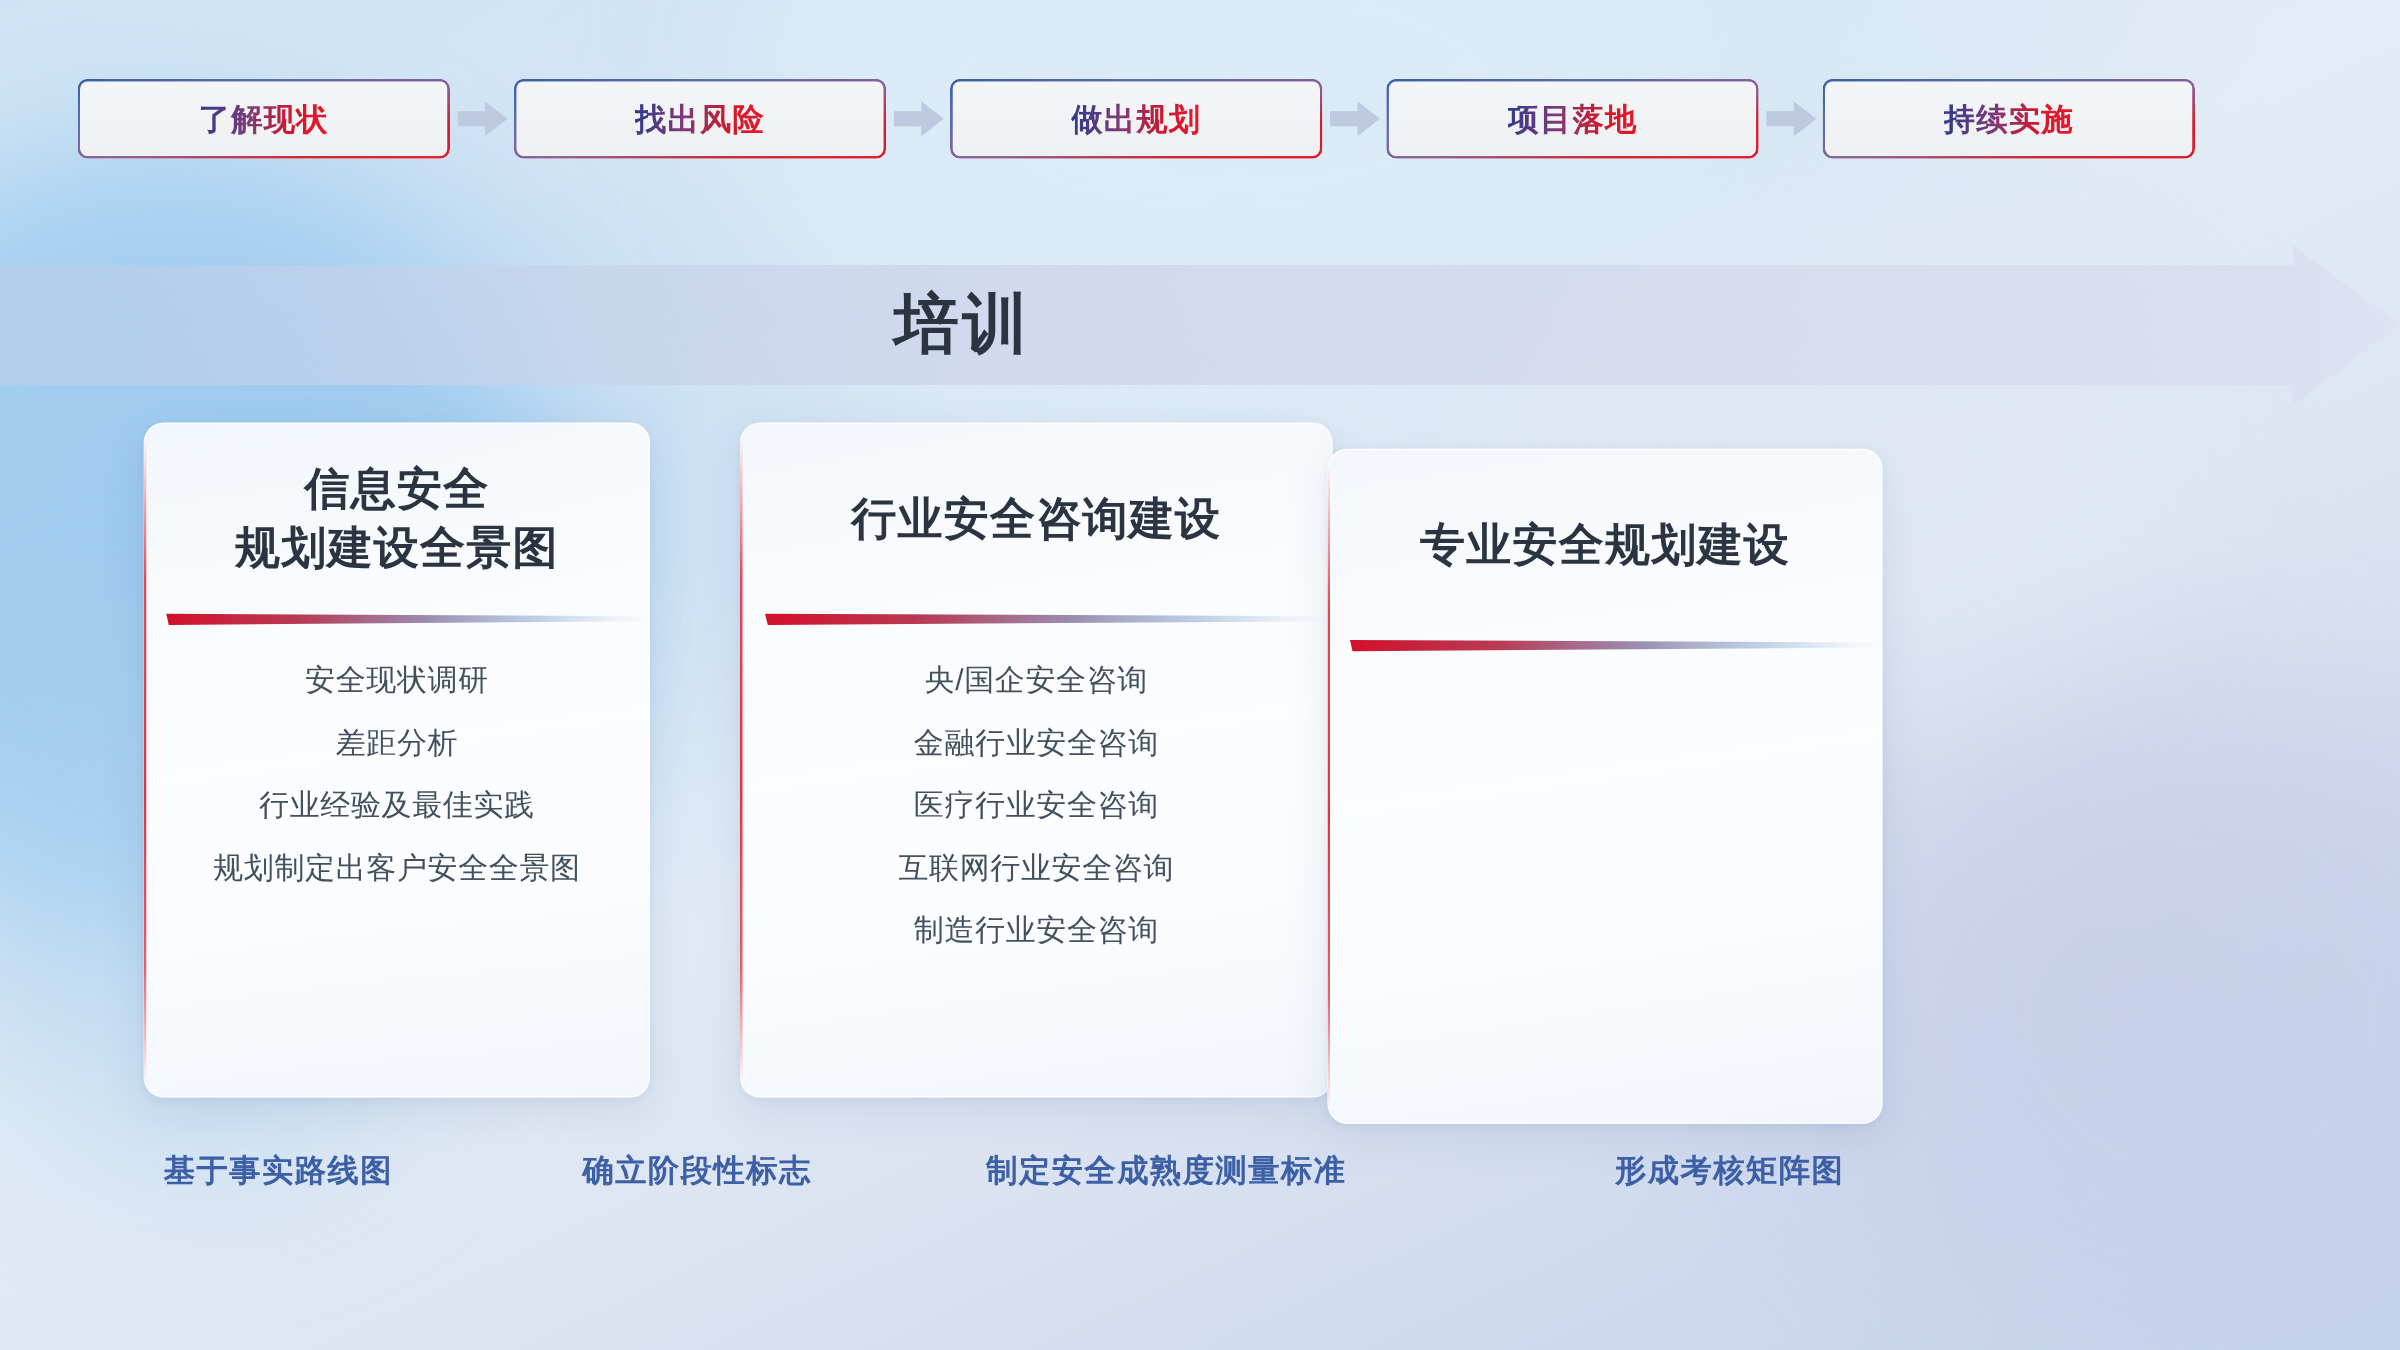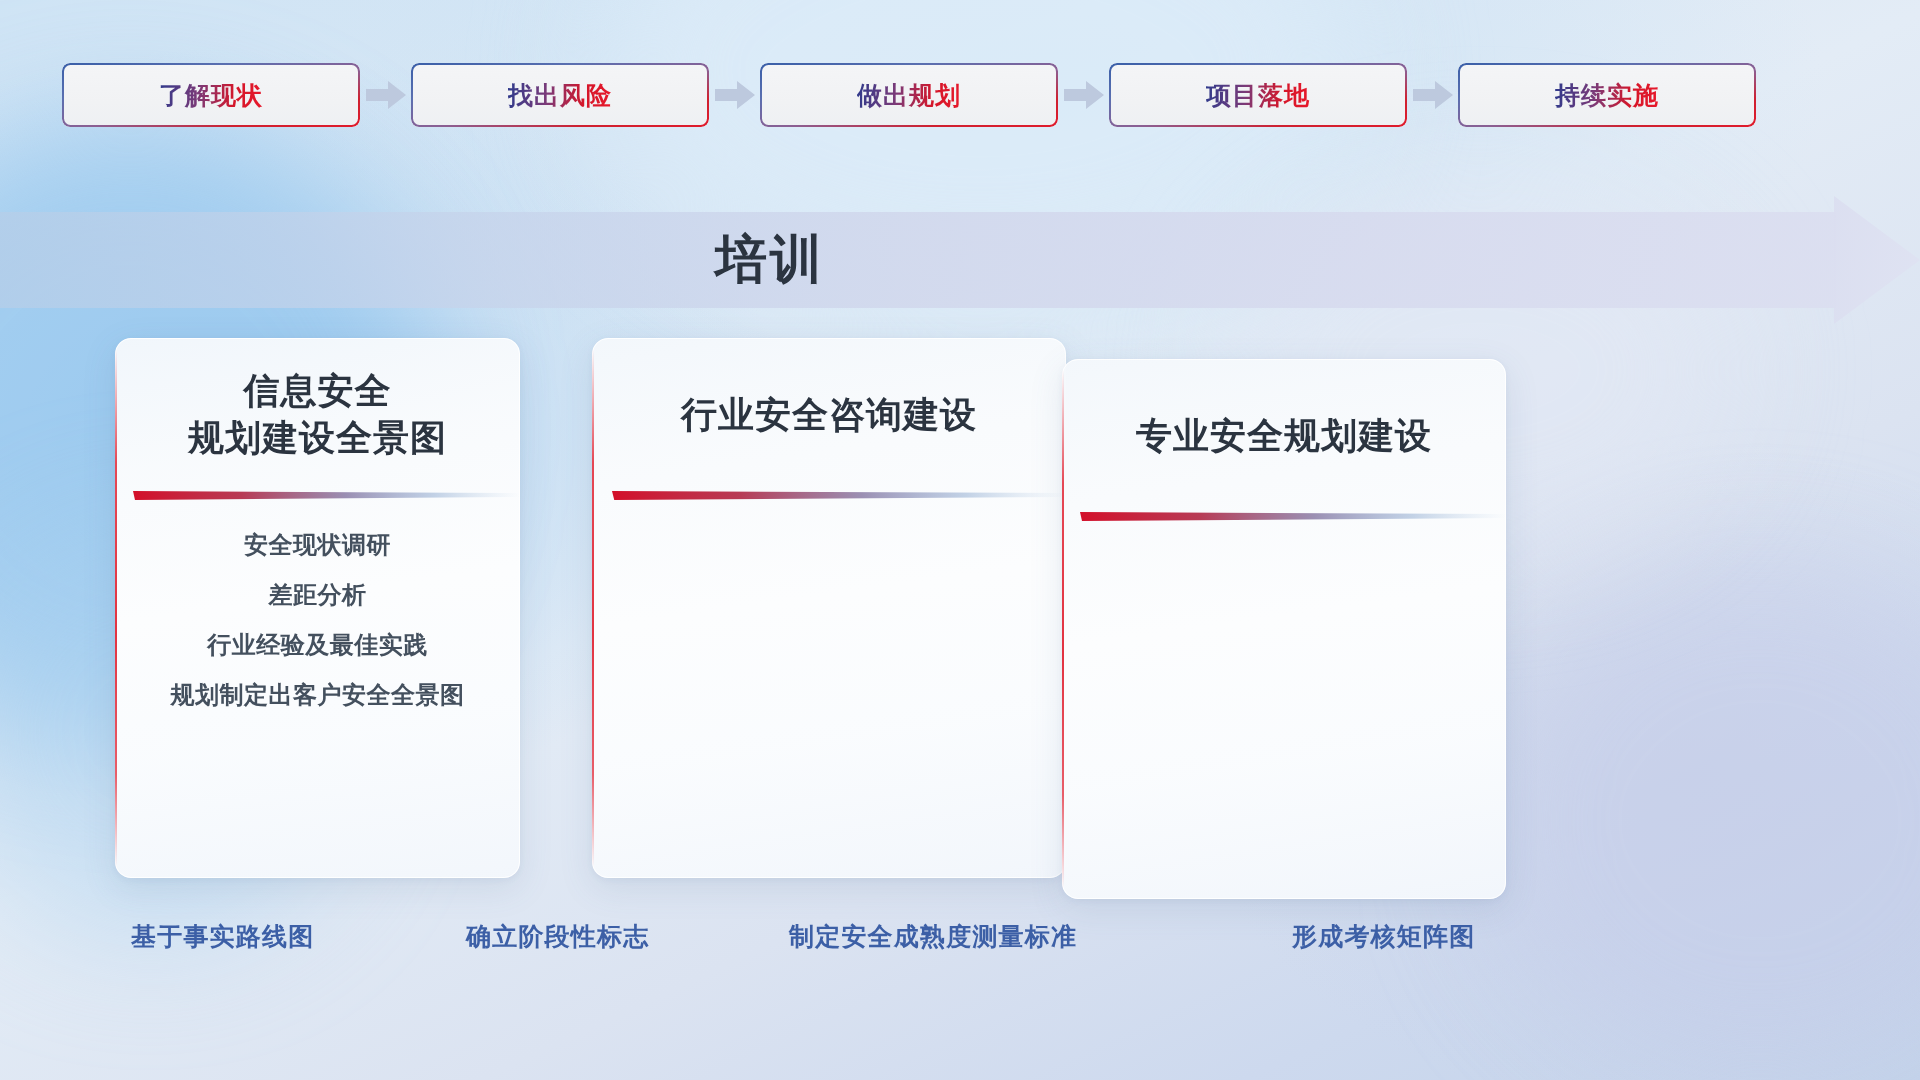--- a/index.html
+++ b/index.html
@@ -111,21 +111,21 @@
     position:absolute; left:0; right:0; top:150px; height:16px;
   }
   .divider svg{ display:block; width:100%; height:16px; }
 
   .card-list{
     position:absolute; left:0; right:0; top:182px;
     display:flex; flex-direction:column; align-items:center;
   }
   .card-list .li{
     font-size:24px; color:#44505e; line-height:1; padding:13px 0;
-    white-space:nowrap; letter-spacing:0.5px;font-weight:bold;
+    white-space:nowrap; letter-spacing:0.5px;
   }
 
   
   .captions{ position:absolute; left:0; top:920px; width:1920px; height:44px; }
   .caption{
     position:absolute; top:0; font-size:25px; font-weight:700;
     color:#3c5fa6; letter-spacing:1.2px; white-space:nowrap;
   }
   .cap0{ left:131px; } .cap1{ left:466px; } .cap2{ left:789px; } .cap3{ left:1292px; }
 </style>
@@ -227,20 +227,27 @@
             <stop offset="0%" stop-color="#d3102a" stop-opacity="1"></stop>
             <stop offset="28%" stop-color="#b22a46" stop-opacity="0.92"></stop>
             <stop offset="55%" stop-color="#7b6b9a" stop-opacity="0.75"></stop>
             <stop offset="78%" stop-color="#7e9ec9" stop-opacity="0.45"></stop>
             <stop offset="100%" stop-color="#a8c4e0" stop-opacity="0"></stop>
           </linearGradient>
         </defs>
         <path d="M18 3 L426 5 L426 9 L20 12 Z" fill="url(#g2)"></path>
       </svg>
     </div>
+    <div class="card-list">
+      <div class="li">央/国企安全咨询</div>
+      <div class="li">金融行业安全咨询</div>
+      <div class="li">医疗行业安全咨询</div>
+      <div class="li">互联网行业安全咨询</div>
+      <div class="li">制造行业安全咨询</div>
+    </div>
   </div>
 
   <div class="card c3">
     <div class="card-title">
       <span class="ln">专业安全规划建设</span>
     </div>
     <div class="divider">
       <svg viewBox="0 0 444 16" preserveAspectRatio="none" aria-hidden="true">
         <defs>
           <linearGradient id="g3" x1="0" y1="0" x2="1" y2="0">

